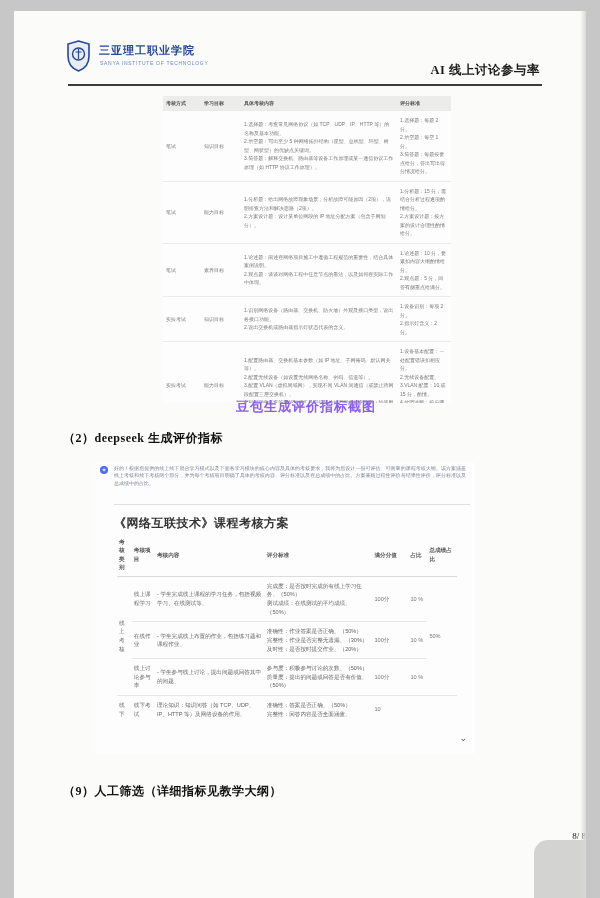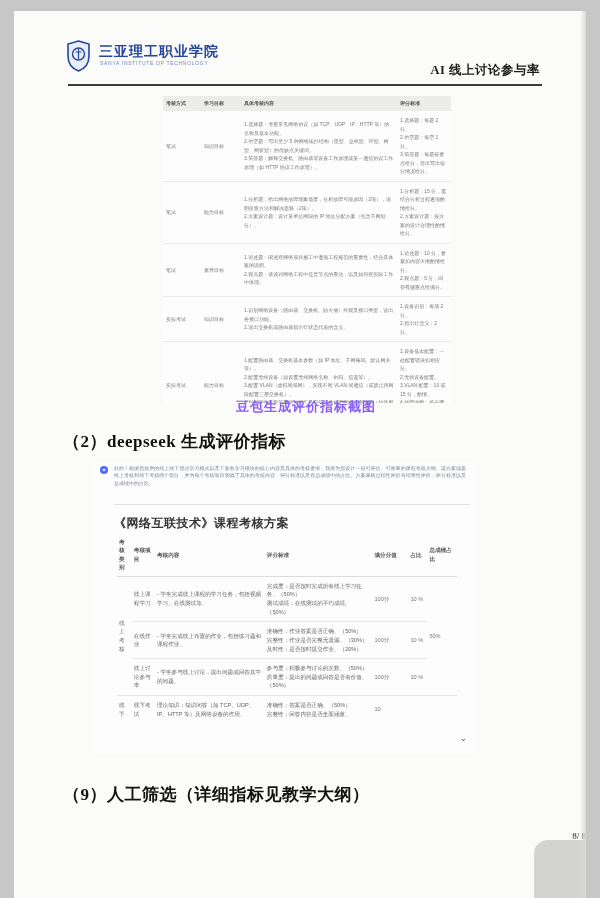--- a/index.html
+++ b/index.html
@@ -18,21 +18,21 @@
     background:#d3d3d2;border-top-left-radius:14px;
   }
   .edge-shade{
     position:absolute;right:0;top:0;width:6px;height:100%;
     background:linear-gradient(to left,#d9d9d8,rgba(217,217,216,0));
   }
   
   .emblem{position:absolute;left:52px;top:29px;width:25px;height:32px;}
   .school-cn{
     position:absolute;left:85px;top:32px;
-    font-size:14px;font-weight:bold;color:#25469b;letter-spacing:1px;
+    font-size:11px;font-weight:bold;color:#25469b;letter-spacing:1px;
     font-family:"Liberation Sans","DejaVu Sans",sans-serif;
   }
   .school-en{
     position:absolute;left:86px;top:49px;
     font-size:5px;color:#7186bf;letter-spacing:0.7px;
   }
   .doc-title{
     position:absolute;left:280px;top:51px;width:246px;text-align:right;
     font-size:12.5px;font-weight:bold;color:#1c1c1c;
     font-family:"Liberation Serif","DejaVu Serif",serif;letter-spacing:0.5px;
@@ -56,21 +56,21 @@
   .caption{
     position:absolute;left:16px;width:552px;text-align:center;
     font-family:"Liberation Serif","DejaVu Serif",serif;
     font-size:13px;font-weight:bold;color:#8b5cf6;letter-spacing:1px;
   }
   .cap1{top:387px;}
   .cap2{top:746px;}
   .heading{
     position:absolute;left:49px;
     font-family:"Liberation Serif","DejaVu Serif",serif;
-    font-size:17px;font-weight:bold;color:#111;letter-spacing:0.5px;
+    font-size:12px;font-weight:bold;color:#111;letter-spacing:0.5px;
   }
   .h2{top:419px;}
   .h3{top:772px;}
   
   .shot2{
     position:absolute;left:81px;top:451px;width:380px;height:292px;
     background:#fdfdfd;overflow:hidden;
   }
   .ds-icon{
     position:absolute;left:5px;top:4px;width:8px;height:8px;border-radius:50%;

